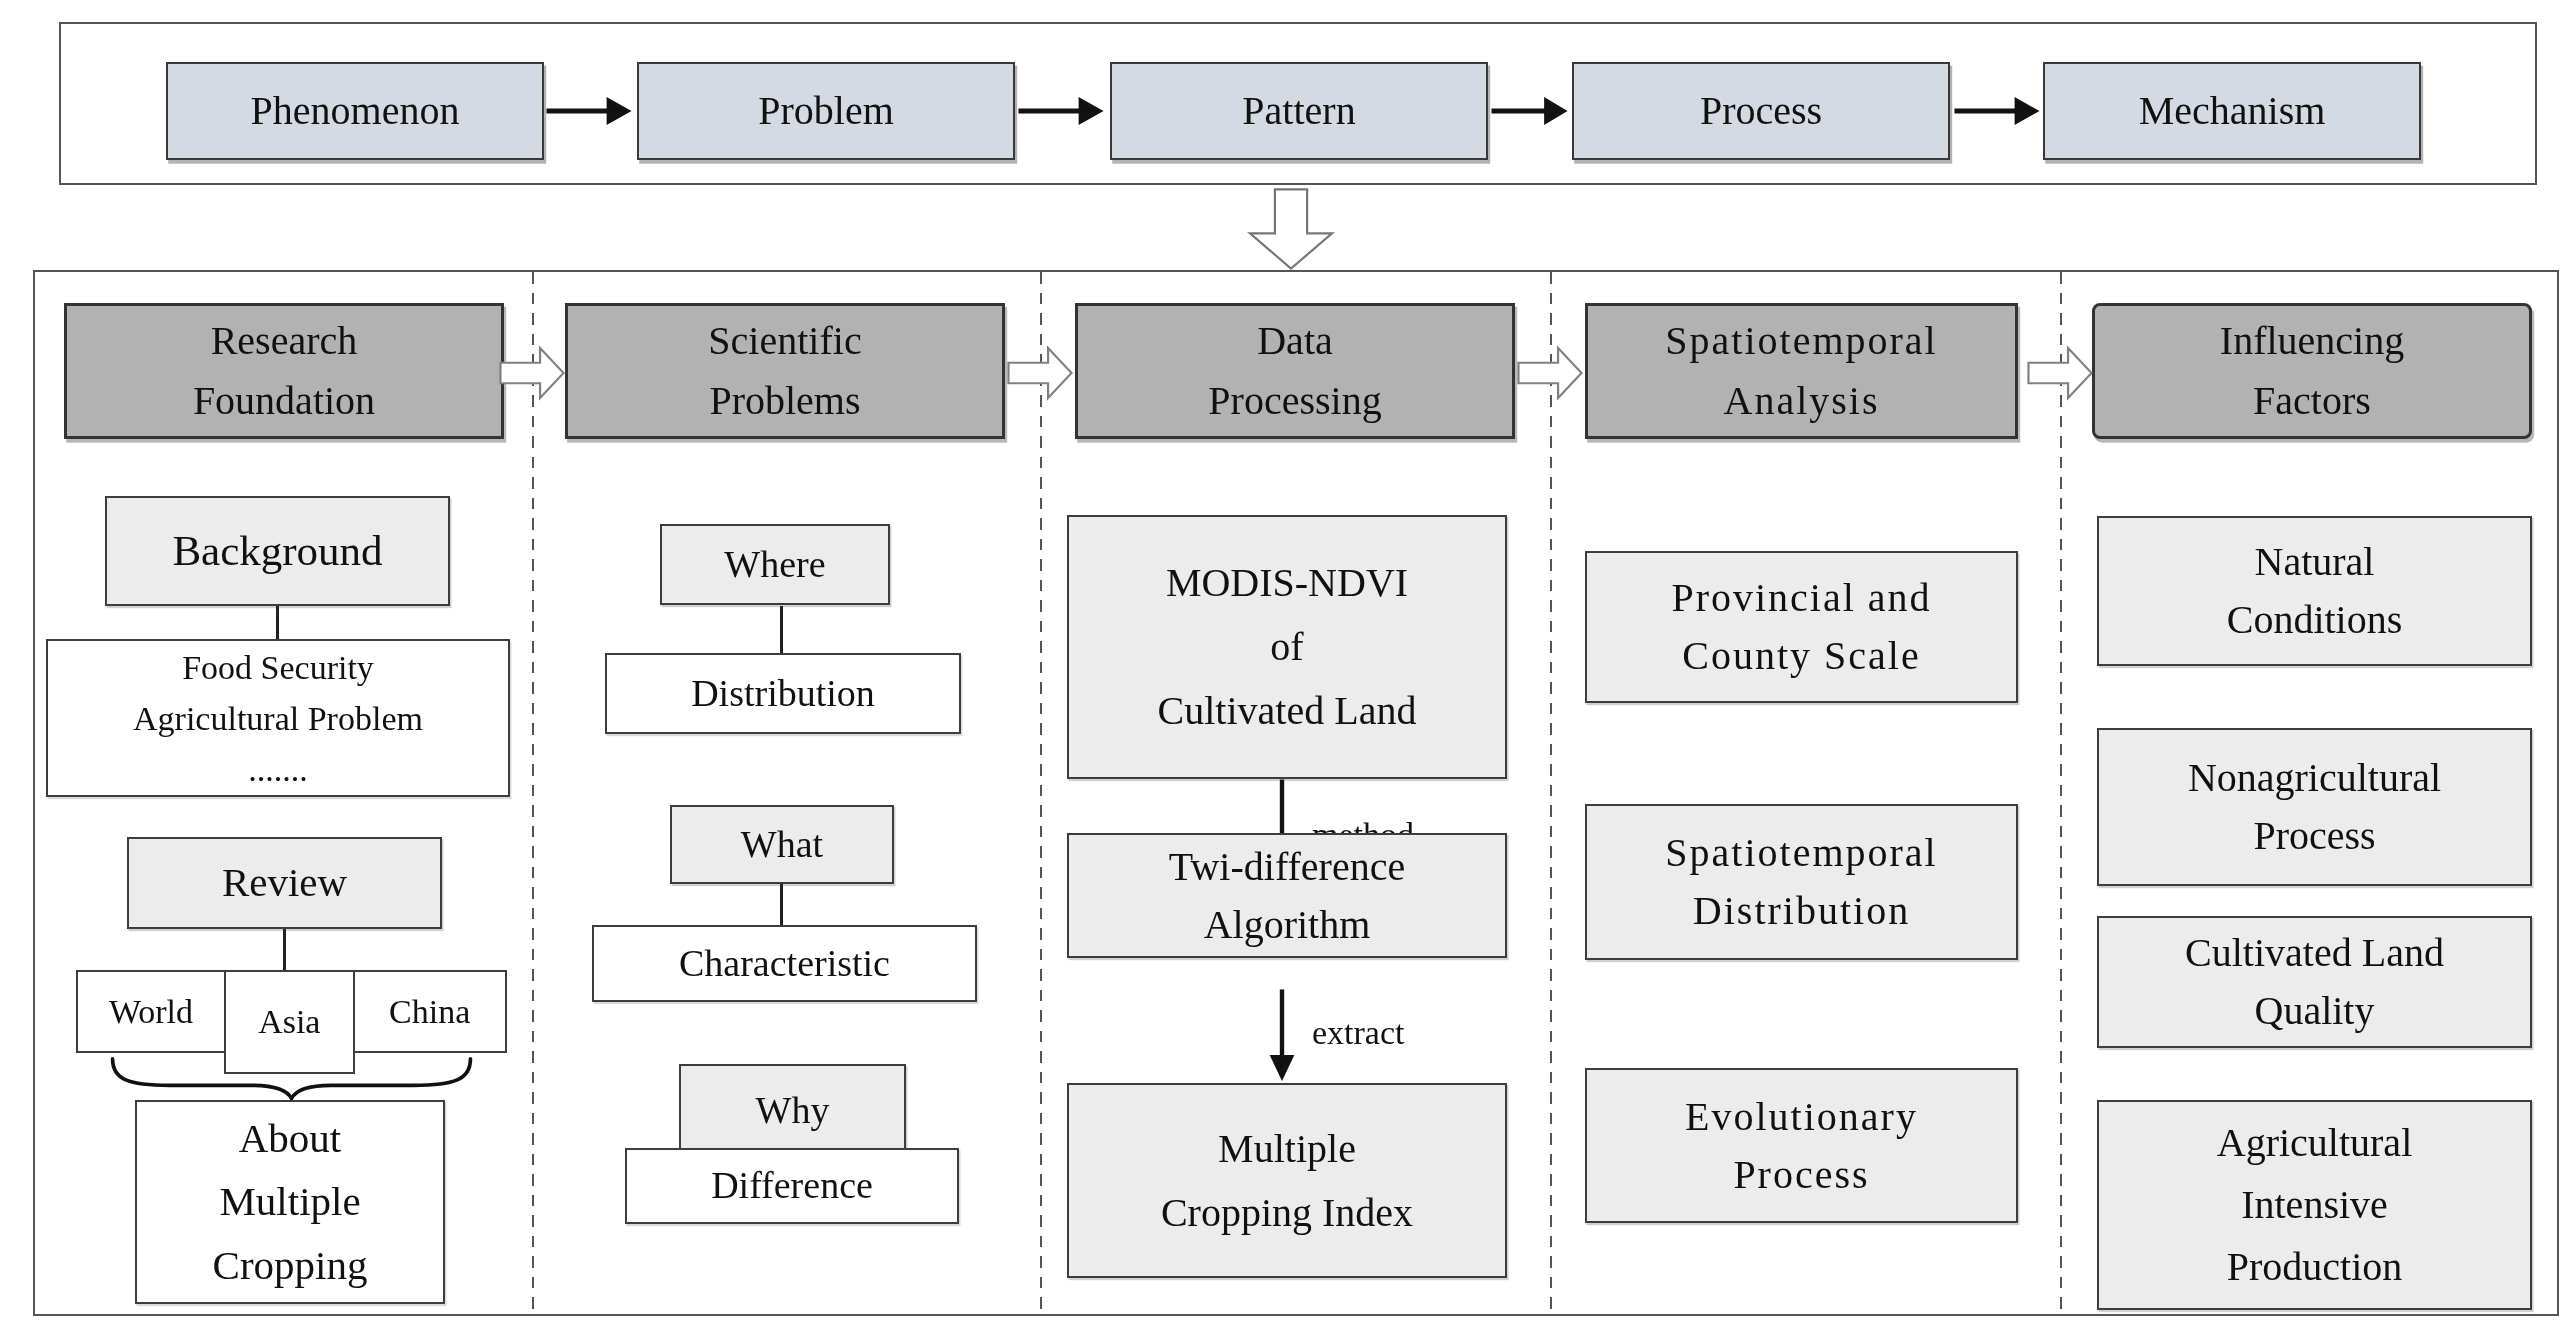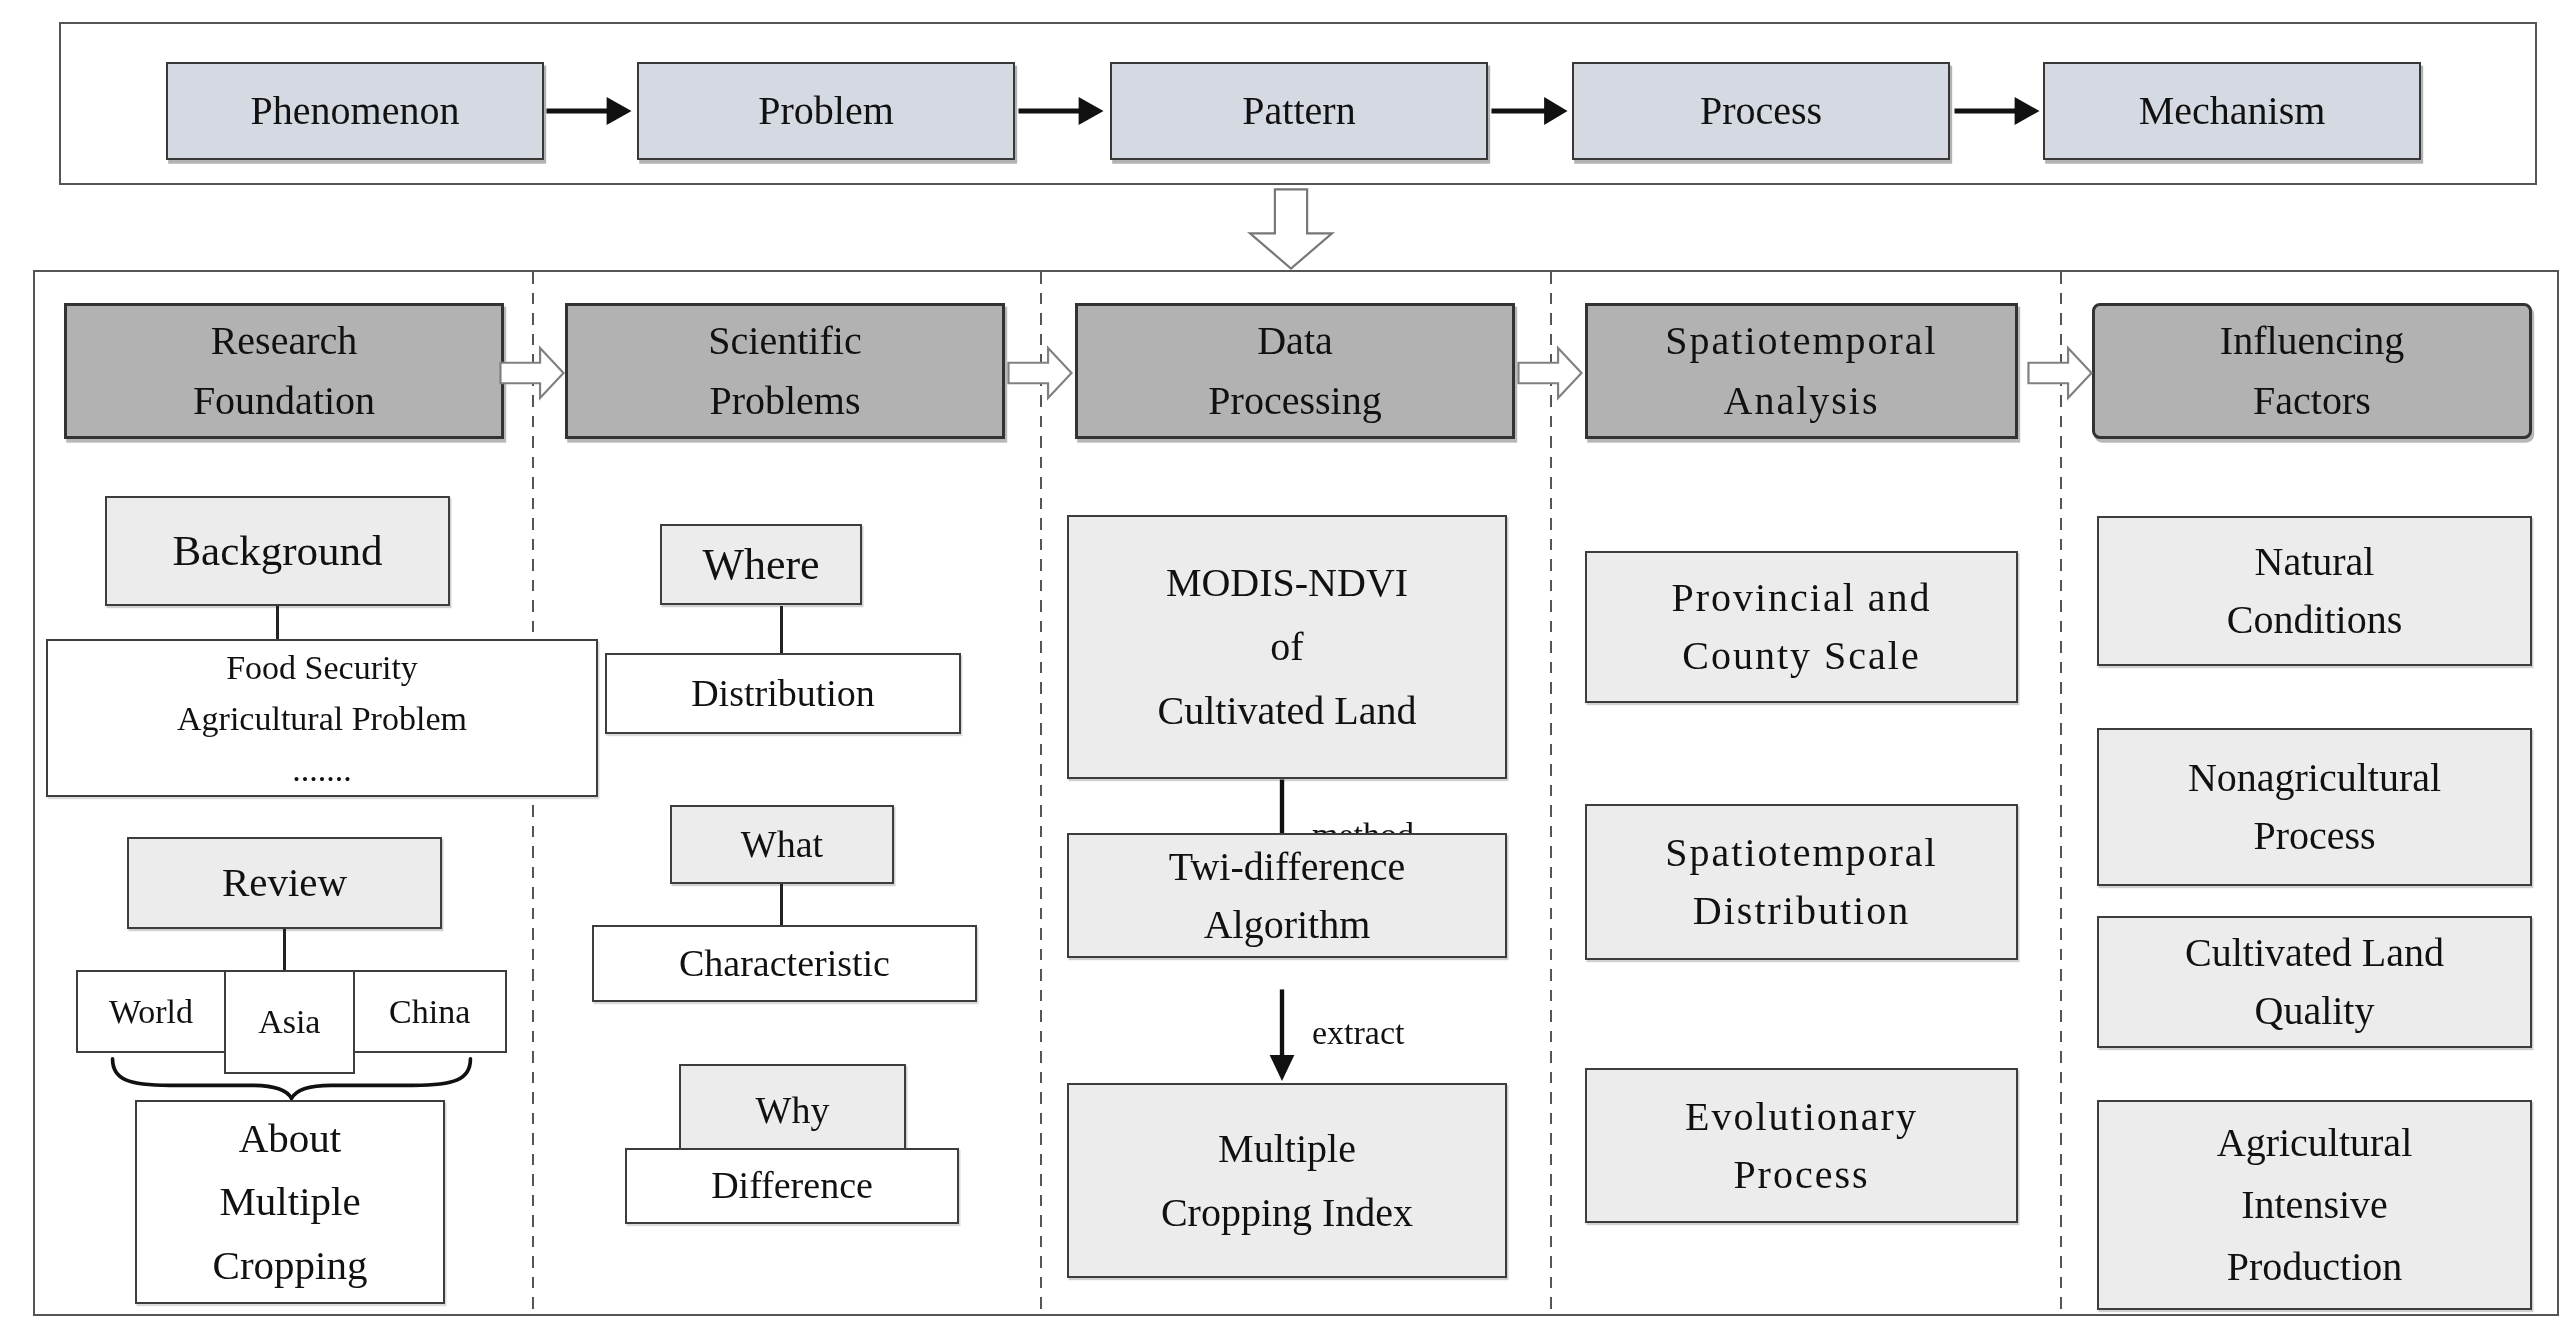--- a/index.html
+++ b/index.html
@@ -81,38 +81,38 @@
       </svg>
     <svg style="position:absolute;left:1482px;top:73px;" width="66" height="56" viewBox="0 0 90 76">
         <polygon points="2,24 56,24 56,4 88,38 56,72 56,52 2,52" fill="#fff" stroke="#808080" stroke-width="3"></polygon>
       </svg>
     <svg style="position:absolute;left:1992px;top:73px;" width="66" height="56" viewBox="0 0 90 76">
         <polygon points="2,24 56,24 56,4 88,38 56,72 56,52 2,52" fill="#fff" stroke="#808080" stroke-width="3"></polygon>
       </svg>
 
     <div class="box light" style="left:70px;top:224px;width:345px;height:110px;font-size:43px;">Background</div>
     <div class="vline" style="left:241px;top:334px;height:34px;"></div>
-    <div class="box white" style="left:11px;top:367px;width:552px;height:158px;font-size:34px;line-height:1.5;">Food Security
+    <div class="box white" style="left:11px;top:367px;width:464px;height:158px;font-size:34px;line-height:1.5;">Food Security
 Agricultural Problem
 .......</div>
     <div class="box light" style="left:92px;top:565px;width:315px;height:92px;font-size:41px;">Review</div>
     <div class="vline" style="left:248px;top:657px;height:42px;"></div>
     <div style="position:absolute;left:41px;top:698px;width:433px;height:83px;display:flex;">
       <div class="box white" style="position:relative;width:150px;height:83px;font-size:34px;box-shadow:none;">World</div>
       <div class="box white" style="position:relative;width:131px;height:104px;font-size:34px;margin-left:-2.2px;box-shadow:none;">Asia</div>
       <div class="box white" style="position:relative;width:154px;height:83px;font-size:34px;margin-left:-2.2px;box-shadow:none;">China</div>
     </div>
     <svg style="position:absolute;left:73px;top:784px;" width="367" height="44" viewBox="0 0 500 60">
       <path d="M6,4 C6,32 28,40 84,40 L196,40 C228,40 244,46 250,58 C256,46 272,40 304,40 L416,40 C472,40 494,32 494,4" fill="none" stroke="#111" stroke-width="5" stroke-linecap="round"></path>
     </svg>
     <div class="box white" style="left:100px;top:828px;width:310px;height:204px;font-size:41px;line-height:1.55;">About
 Multiple
 Cropping</div>
 
-    <div class="box light" style="left:625px;top:252px;width:202px;height:81px;font-size:44px;">Where</div>
+    <div class="box light" style="left:625px;top:252px;width:230px;height:81px;font-size:38px;">Where</div>
     <div class="vline" style="left:745px;top:334px;height:47px;"></div>
     <div class="box white" style="left:570px;top:381px;width:356px;height:81px;font-size:38px;">Distribution</div>
 
     <div class="box light" style="left:635px;top:533px;width:224px;height:79px;font-size:38px;">What</div>
     <div class="vline" style="left:745px;top:612px;height:41px;"></div>
     <div class="box white" style="left:557px;top:653px;width:385px;height:77px;font-size:38px;">Characteristic</div>
 
     <div class="box light" style="left:644px;top:792px;width:227px;height:93px;font-size:38px;">Why</div>
     <div class="vline" style="left:755px;top:885px;height:46px;"></div>
     <div class="box white" style="left:590px;top:876px;width:334px;height:76px;font-size:38px;">Difference</div>

